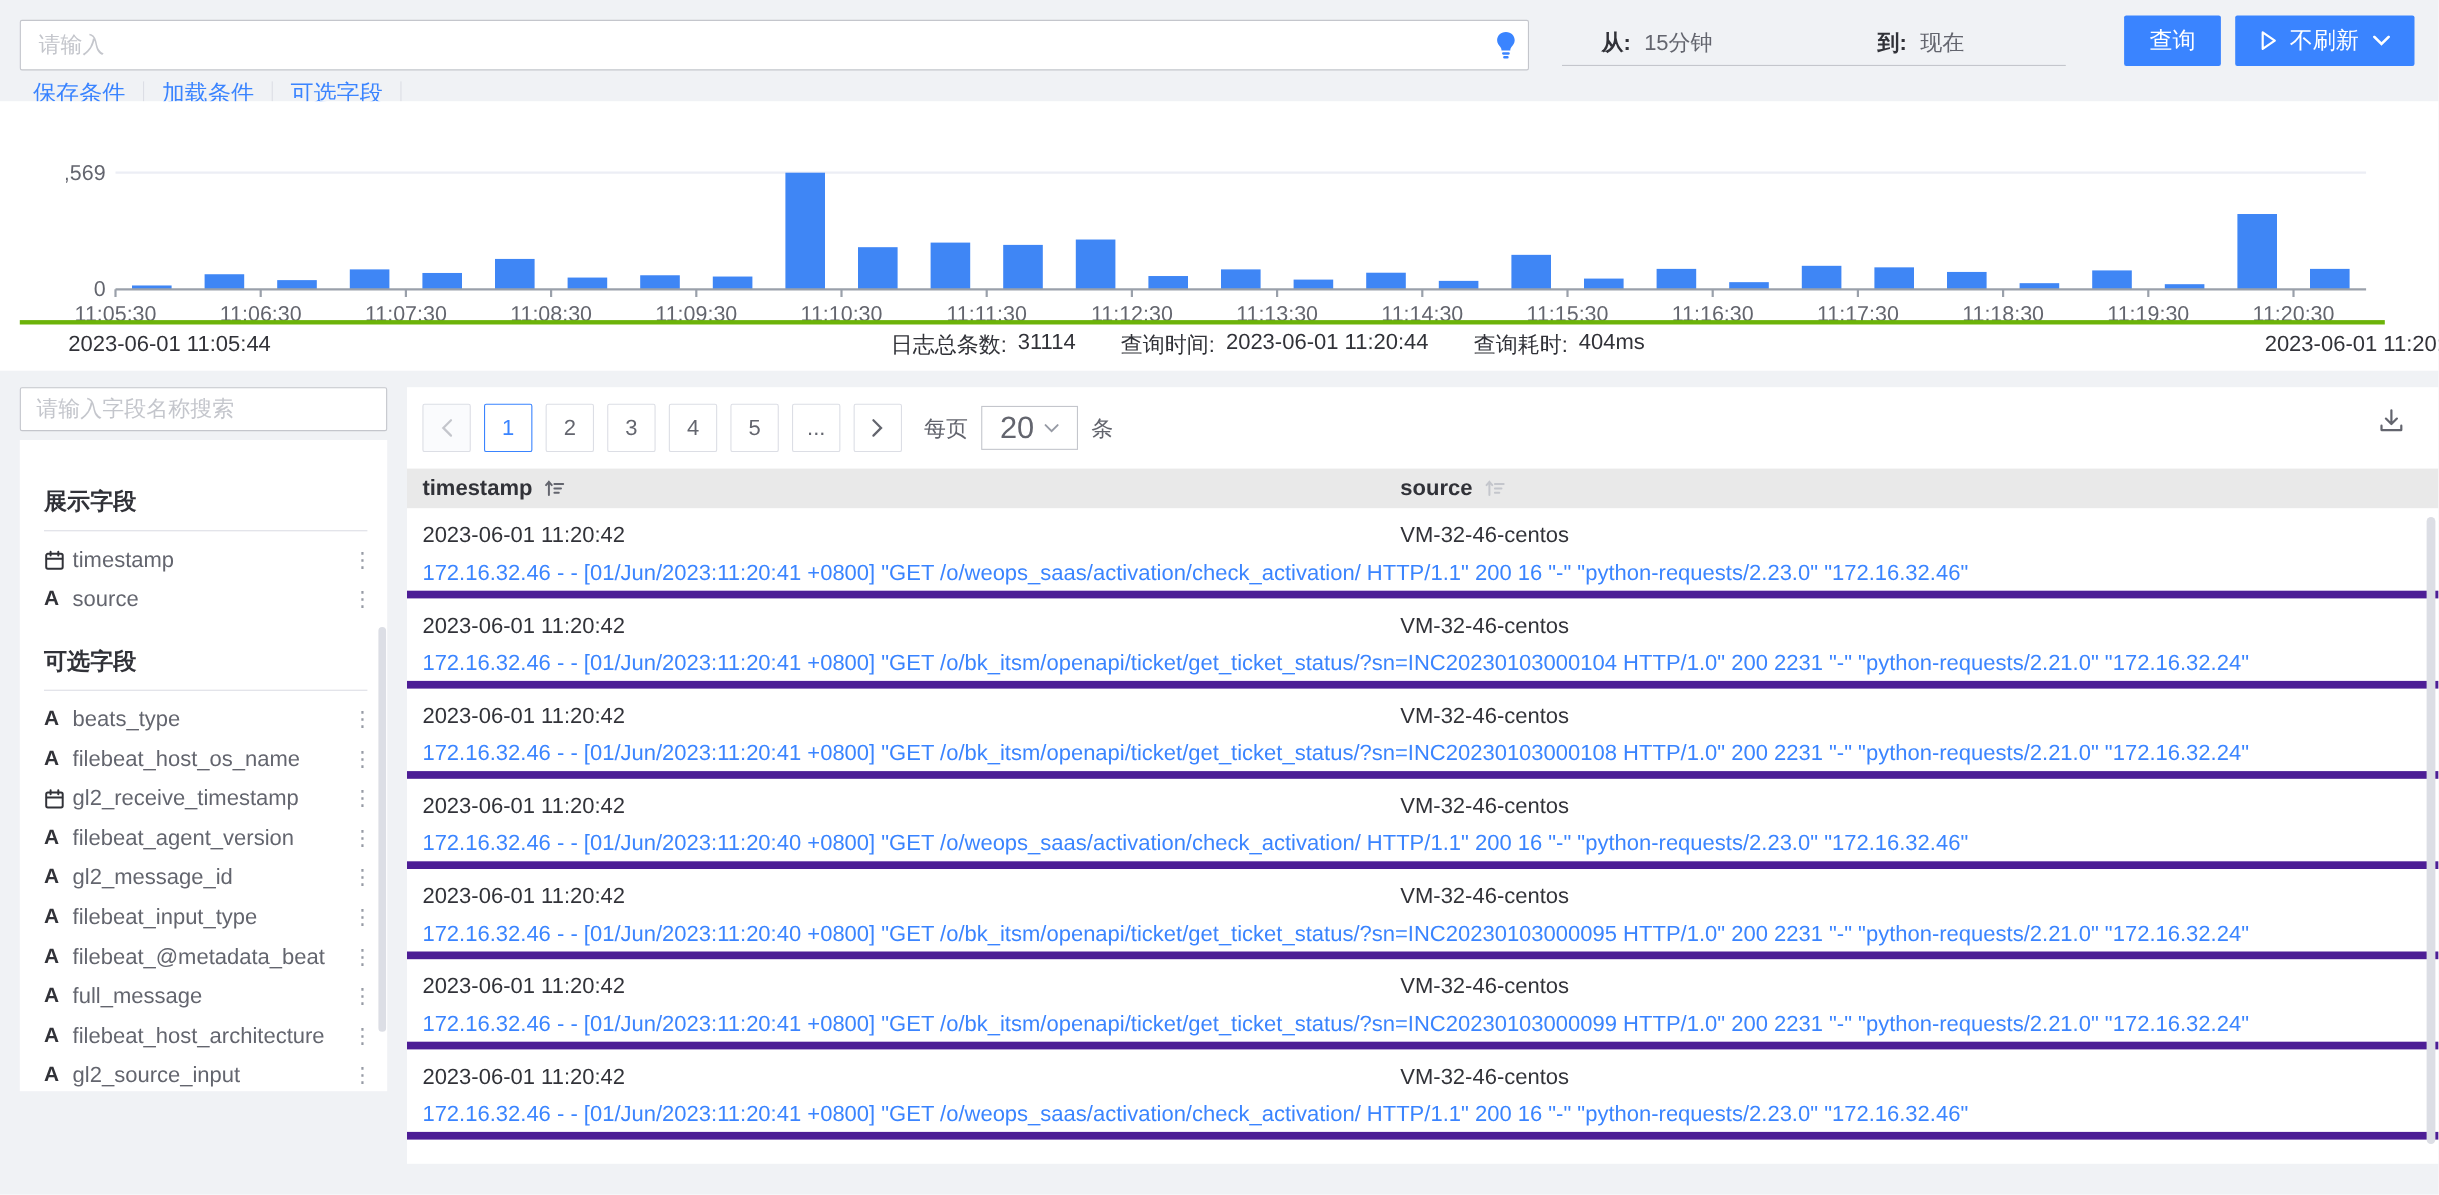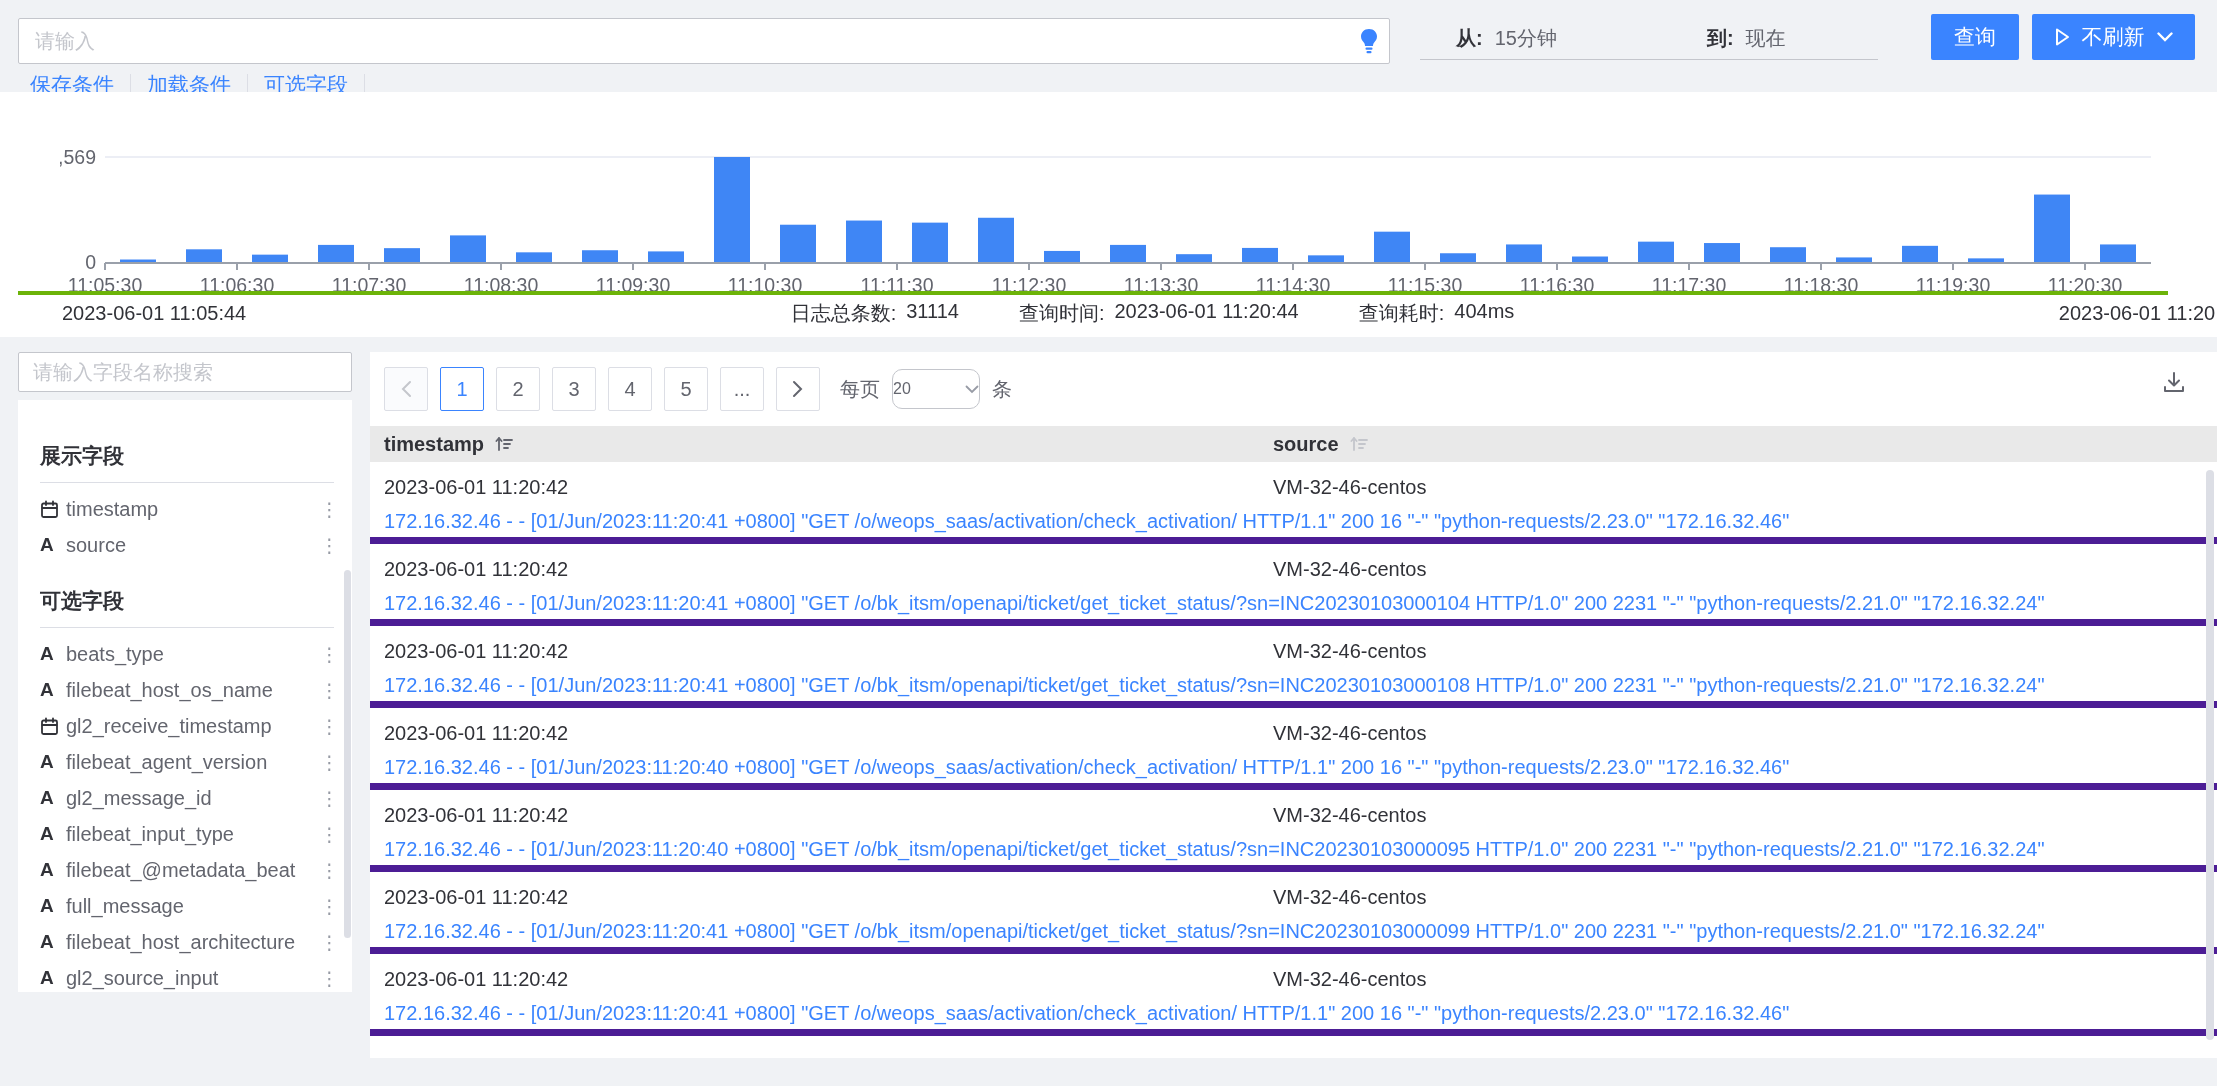--- a/index.html
+++ b/index.html
@@ -34,21 +34,21 @@
   #actions-row a { color:#3a84ff; text-decoration:none; cursor:pointer; }
   #actions-row .sep { width:1px; height:22px; background:#dcdee5; margin:0 16px; }
 
   
   #chart-panel { left:0; top:92px; width:2217px; height:245px; background:#fff; }
   #histogram { position:absolute; left:60px; top:8px; }
   #green-line { position:absolute; left:18px; top:199px; width:2150px; height:4px; background:#6cb309; }
   #stats-row { position:absolute; left:18px; top:208px; width:2181px; display:flex; align-items:center; font-size:20px; color:#313238;margin-left:44px; }
   #stats-row .side { width:420px; }
   #stats-row .right { text-align:right; }
-  #stats-row .center { flex:1; display:flex; justify-content:center; gap:60px; }
+  #stats-row .center { flex:1; display:flex; justify-content:center; gap:41px; }
   #stats-row .pair { display:flex; gap:10px; }
 
   
   #sidebar-search { left:18px; top:352px; width:334px; height:40px; background:#fff;
     border:1px solid #c4c6cc; border-radius:2px; font:20px "Liberation Sans","DejaVu Sans",sans-serif;
     padding:0 14px; color:#313238; outline:none; }
   #sidebar-search::placeholder { color:#c4c6cc; }
   #fields-panel { left:18px; top:400px; width:334px; height:592px; background:#fff; overflow:hidden; padding:42px 18px 0 22px; }
   .section-title { font-size:21px; font-weight:bold; color:#313238; }
   .section-divider { height:1px; background:#dcdee5; margin:12px 0 8px 0; }
@@ -62,22 +62,22 @@
 
   
   #results-panel { left:370px; top:352px; width:1847px; height:706px; background:#fff; overflow:hidden; }
   #pagination-row { display:flex; align-items:center; padding:10px 0 0 14px; height:64px; position:relative; }
   .page-btn { min-width:44px; height:44px; border:1px solid #dcdee5; border-radius:2px; background:#fff;
     color:#63656e; font-size:20px; font-family:inherit; margin-right:12px; cursor:pointer;
     display:flex; align-items:center; justify-content:center; }
   .page-btn.disabled { background:#fafbfd; color:#c4c6cc; cursor:default; }
   .page-btn.active { border-color:#3a84ff; color:#3a84ff; }
   #per-page-label { font-size:20px; color:#63656e; margin:0 12px 0 8px;text-align:center; }
-  #per-page-select { width:88px; height:40px; border:1px solid #c4c6cc; border-radius:10px; display:flex;
-    align-items:center; justify-content:space-between; padding:0 0; font-size:16px; color:#63656e; cursor:pointer; }
+  #per-page-select { width:88px; height:40px; border:1px solid #c4c6cc; border-radius:0; display:flex;
+    align-items:center; justify-content:space-between; padding:0 16px; font-size:28px; color:#63656e; cursor:pointer; }
   #per-page-unit { font-size:20px; color:#63656e; margin-left:12px; }
   #download-btn { position:absolute; right:30px; top:18px; cursor:pointer; background:none; border:none; }
 
   #table-header { margin-top:10px; height:36px; background:#e9e9e9; display:flex; align-items:center;
     padding-left:14px; font-size:20px; font-weight:bold; color:#313238; }
   .col-ts { width:889px; display:flex; align-items:center; gap:10px; }
   .col-src { display:flex; align-items:center; gap:10px; }
   .sort-icon { display:inline-flex; cursor:pointer; }
 
   .log-row { position:relative; height:82px; padding:14px 16px 0 14px; border-bottom:7px solid #4c1d95; cursor:pointer; }

